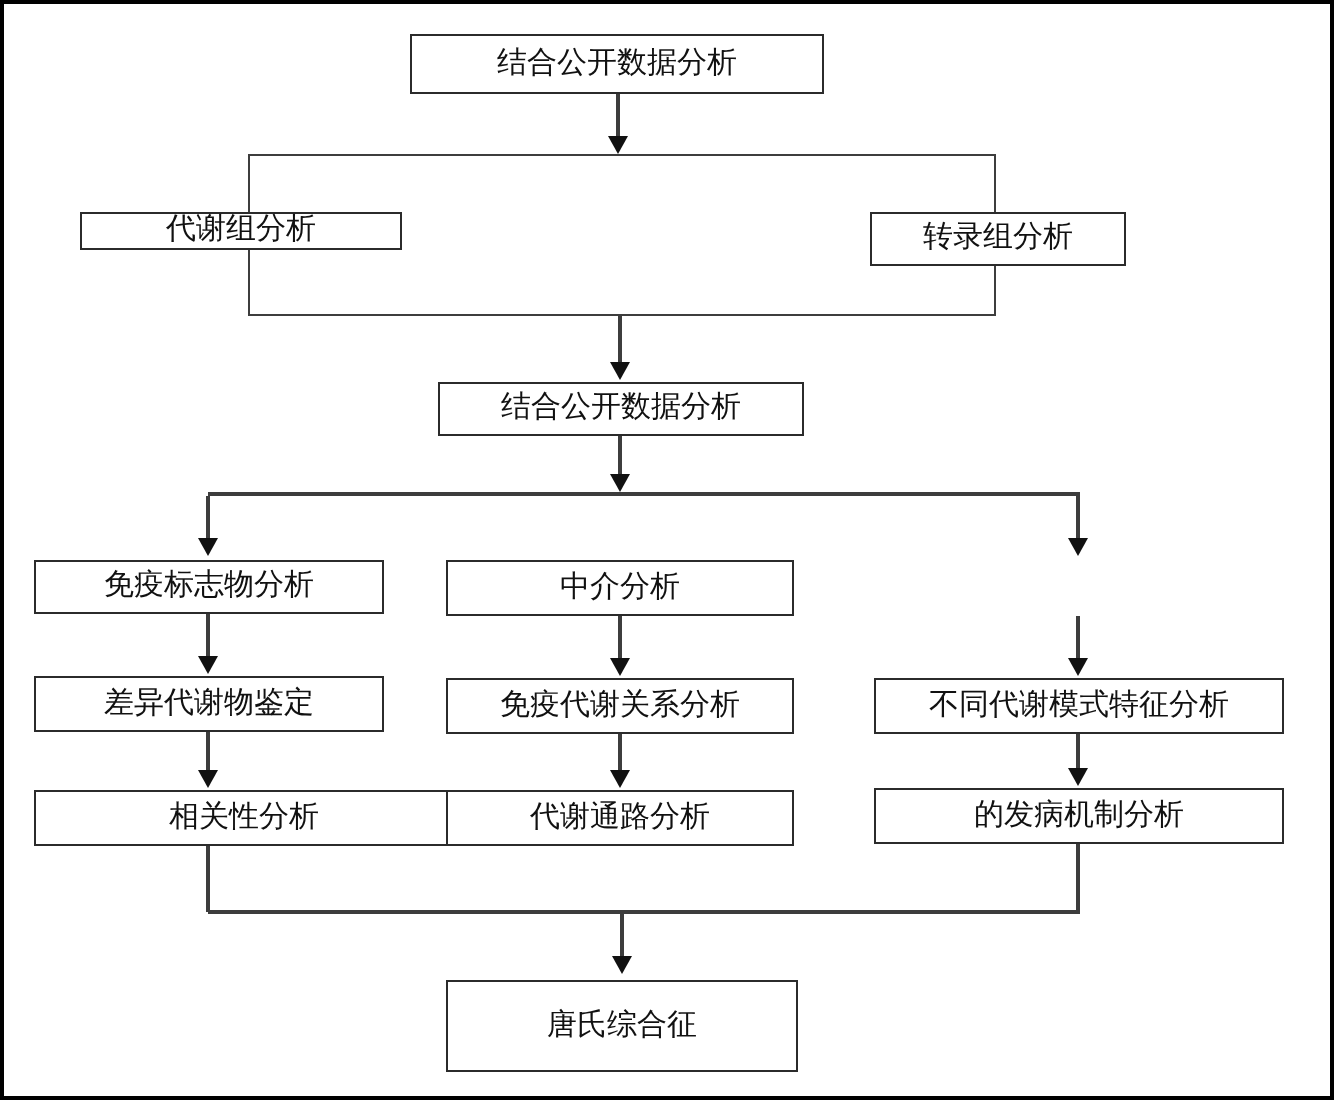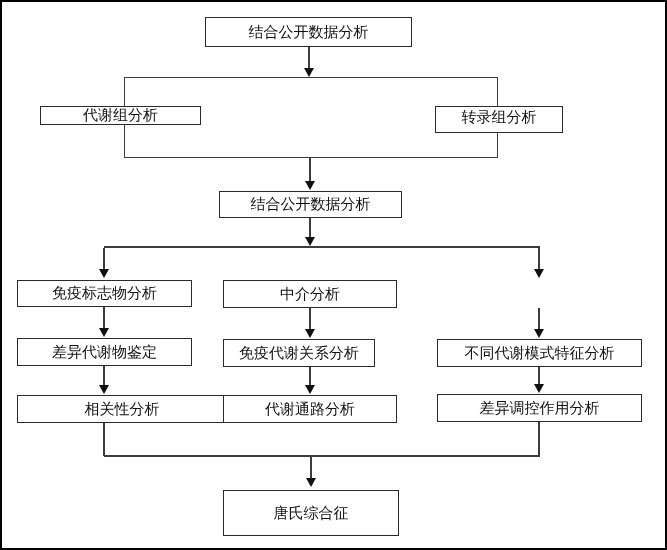--- a/index.html
+++ b/index.html
@@ -54,21 +54,21 @@
 <div class="canvas">
 
   <div class="node" style="left:203px; top:15px; width:207px; height:30px;">结合公开数据分析</div>
 
   <div class="line" style="left:306px; top:45px; width:2px; height:21px;"></div>
   <div class="head" style="left:302px; top:66px;"></div>
 
   <div class="rect-conn" style="left:122px; top:75px; width:374px; height:81px;"></div>
 
   <div class="node" style="left:38px; top:104px; width:161px; height:19px;">代谢组分析</div>
-  <div class="node" style="left:433px; top:104px; width:128px; height:27px;font-family:Liberation Mono, monospace;">转录组分析</div>
+  <div class="node" style="left:433px; top:104px; width:128px; height:27px;">转录组分析</div>
 
   <div class="line" style="left:307px; top:156px; width:2px; height:23px;"></div>
   <div class="head" style="left:303px; top:179px;"></div>
 
   <div class="node" style="left:217px; top:189px; width:183px; height:27px;">结合公开数据分析</div>
 
   <div class="line" style="left:307px; top:216px; width:2px; height:19px;"></div>
   <div class="head" style="left:303px; top:235px;"></div>
 
   <div class="line" style="left:102px; top:244px; width:436px; height:2px;"></div>
@@ -81,31 +81,31 @@
   <div class="line" style="left:101px; top:305px; width:2px; height:21px;"></div>
   <div class="head" style="left:97px; top:326px;"></div>
   <div class="node" style="left:15px; top:336px; width:175px; height:28px;">差异代谢物鉴定</div>
   <div class="line" style="left:101px; top:364px; width:2px; height:19px;"></div>
   <div class="head" style="left:97px; top:383px;"></div>
   <div class="node" style="left:15px; top:393px; width:210px; height:28px;">相关性分析</div>
 
   <div class="node" style="left:221px; top:278px; width:174px; height:28px;">中介分析</div>
   <div class="line" style="left:307px; top:306px; width:2px; height:21px;"></div>
   <div class="head" style="left:303px; top:327px;"></div>
-  <div class="node" style="left:221px; top:337px; width:152px; height:28px;">免疫代谢关系分析</div>
+  <div class="node" style="left:221px; top:337px; width:174px; height:28px;">免疫代谢关系分析</div>
   <div class="line" style="left:307px; top:365px; width:2px; height:18px;"></div>
   <div class="head" style="left:303px; top:383px;"></div>
   <div class="node" style="left:221px; top:393px; width:174px; height:28px;">代谢通路分析</div>
 
   <div class="line" style="left:536px; top:306px; width:2px; height:21px;"></div>
   <div class="head" style="left:532px; top:327px;"></div>
   <div class="node" style="left:435px; top:337px; width:205px; height:28px;">不同代谢模式特征分析</div>
   <div class="line" style="left:536px; top:365px; width:2px; height:17px;"></div>
   <div class="head" style="left:532px; top:382px;"></div>
-  <div class="node" style="left:435px; top:392px; width:205px; height:28px;">差异调控作用分析</div>
+  <div class="node" style="left:435px; top:392px; width:205px; height:28px;">的发病机制分析</div>
 
   <div class="line" style="left:101px; top:421px; width:2px; height:33px;"></div>
   <div class="line" style="left:536px; top:420px; width:2px; height:34px;"></div>
   <div class="line" style="left:102px; top:453px; width:436px; height:2px;"></div>
   <div class="line" style="left:308px; top:455px; width:2px; height:21px;"></div>
   <div class="head" style="left:304px; top:476px;"></div>
 
   <div class="node" style="left:221px; top:488px; width:176px; height:46px;">
     <span>唐氏综合征</span>
   </div>

